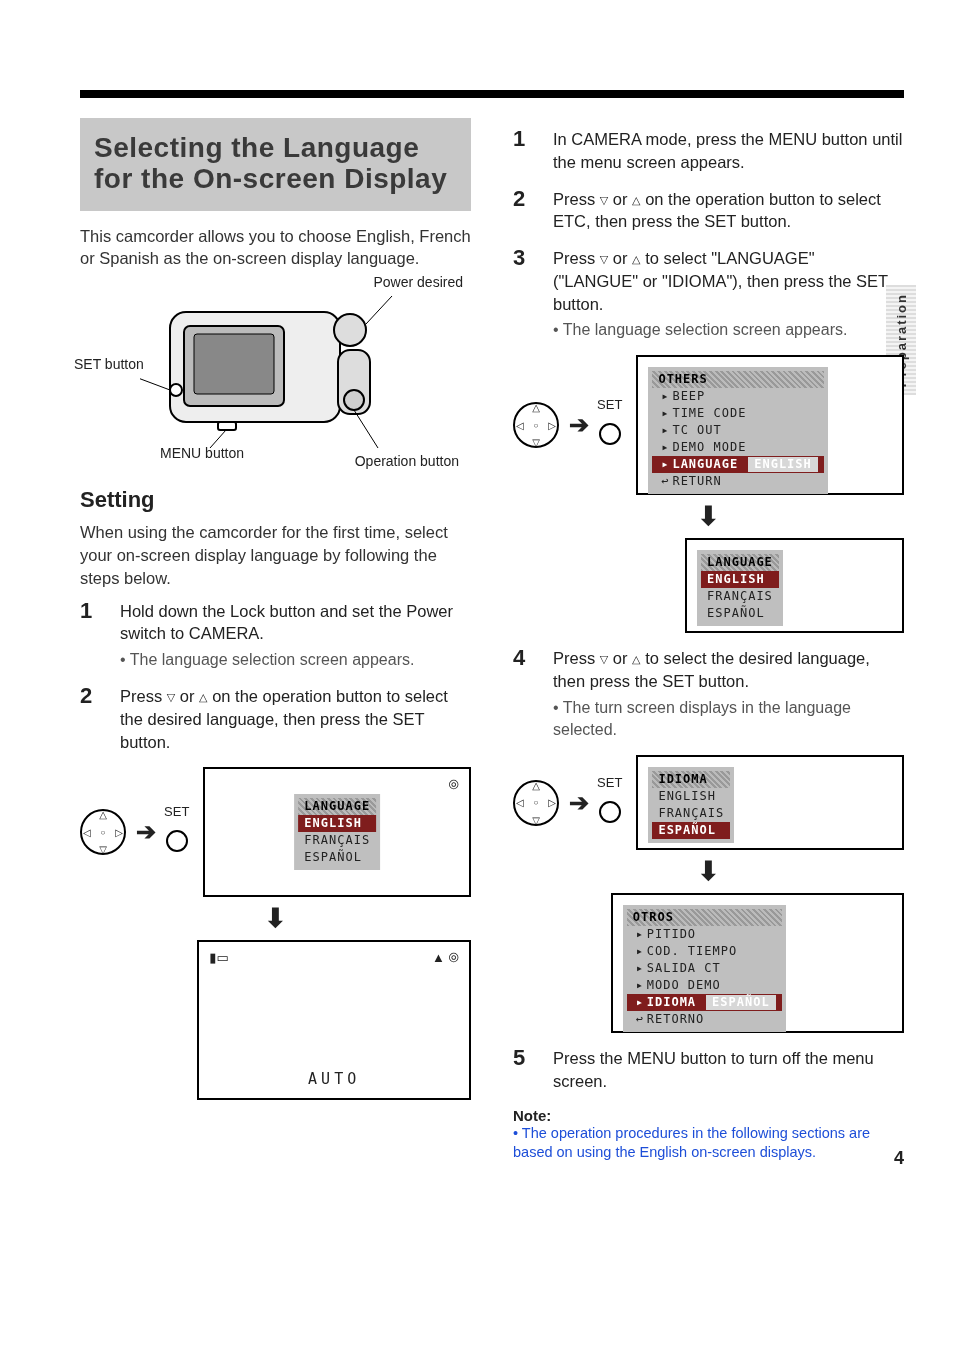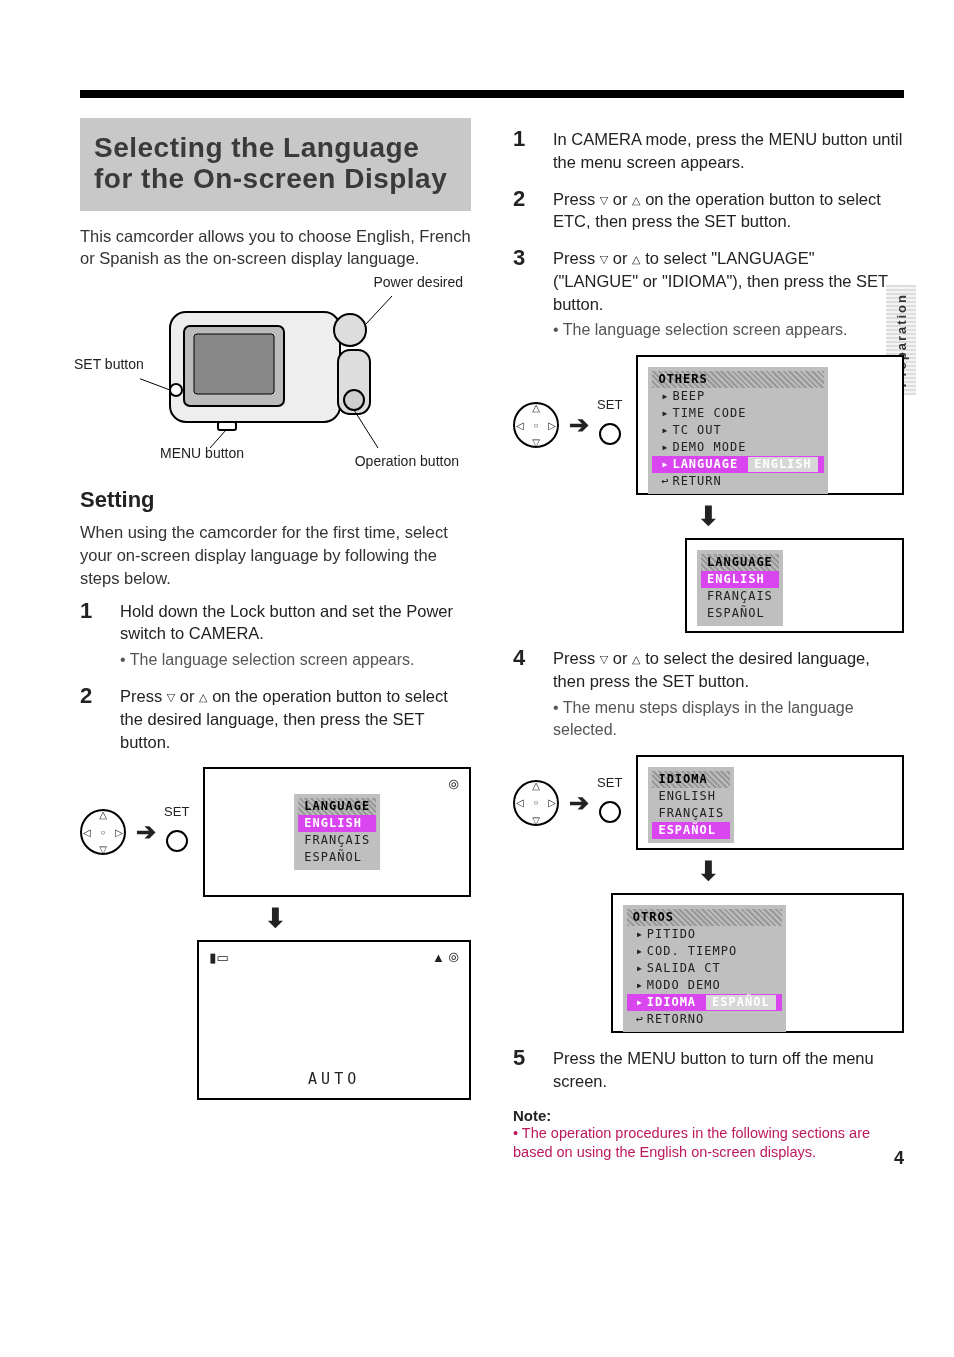--- a/index.html
+++ b/index.html
@@ -79,21 +79,21 @@
     display: inline-block;
     background: #bfbfbf;
     padding: 4px 4px 4px 4px;
     font-family: "Lucida Console", Consolas, monospace;
     font-size: 12px;
     letter-spacing: 1px;
     line-height: 1.25;
   }
   .panel .ln { padding: 1px 6px 1px 6px; white-space: nowrap; }
   .panel .hdr { background: repeating-linear-gradient(45deg,#999,#999 2px,#bbb 2px,#bbb 4px); color:#000; font-weight:700;}
-  .panel .sel { background: #d946ef; color: #fff; font-weight: 700; }
+  .panel .sel { background: #7f1d1d; color: #fff; font-weight: 700; }
   .panel .ic { display:inline-block; width: 14px; text-align:center; }
   .panel .val { display:inline-block; margin-left: 10px; background:#d7d7d7; padding: 0 6px; }
   .disp-auto { position:absolute; bottom:10px; left:50%; transform:translateX(-50%); font-family:"Lucida Console",monospace; font-size:15px; letter-spacing:4px;}
   .disp-icons { position:absolute; top:8px; right:10px; font-size:13px;}
   .disp-batt { position:absolute; top:8px; left:10px; font-size:13px;}
 
   .arrow-down { text-align:center; font-size:26px; font-weight:800; margin:6px 0;}
   .arrow-right { font-size:24px; font-weight:800; }
 
   
@@ -114,21 +114,21 @@
     width: 30px; height: 110px;
     background: repeating-linear-gradient(0deg,#ddd,#ddd 2px,#f4f4f4 2px,#f4f4f4 4px);
     display:flex; align-items:center; justify-content:center;
   }
   .sidetab span {
     writing-mode: vertical-rl; transform: rotate(180deg);
     font-weight: 700; letter-spacing: 2px; font-size: 13px; color:#333;
   }
 
   .note-head { font-weight:700; font-size:15px; margin-top:10px;}
-  .note-body { font-size:14.5px; color:#be185d; line-height:1.35;}
+  .note-body { font-size:14.5px; color:#1d4ed8; line-height:1.35;}
   .note-body::before { content: "• "; }
 
   .pagenum { position:absolute; right:50px; bottom:24px; font-weight:800; font-size:18px;}
 
   .fig-row { display:flex; align-items:center; gap:12px; margin: 6px 0;}
   .fig-row .display { flex: 1 1 auto;}
 </style>
 </head>
 <body>
 
@@ -277,21 +277,21 @@
           <div class="ln">ESPAÑOL</div>
         </div>
       </div>
 
       <ol class="steps" style="margin-top:14px;">
         <li>
           <span class="num">4</span>
           <div class="txt">
             <span>Press </span><span class="tri">▽</span><span> or </span><span class="tri">△</span><span> to select the desired language, then press the SET button.</span>
             <ul class="sub">
-                <li>The menu steps displays in the language selected.</li>
+                <li>The turn screen displays in the language selected.</li>
               </ul>
           </div>
         </li>
       </ol>
 
       <div class="fig-row">
         <div class="joyset">
           <div class="joy">
               <span class="a n">△</span>
               <span class="a s">▽</span>

